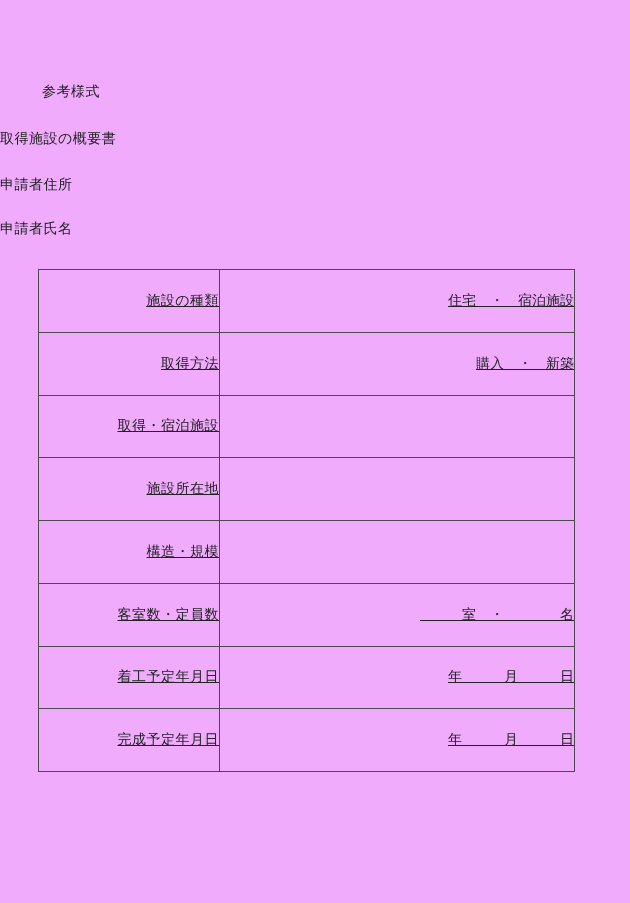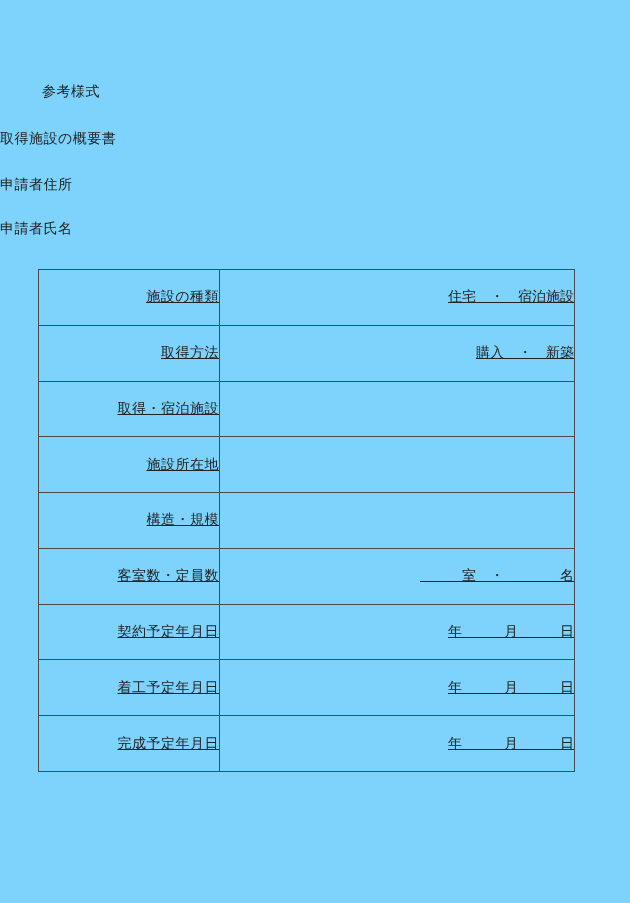--- a/index.html
+++ b/index.html
@@ -4,21 +4,21 @@
 <style>
   html, body {
     margin: 0;
     padding: 0;
     background: #ffffff;
   }
   .page {
     position: relative;
     width: 630px;
     height: 903px;
-    background: #7dd3fc;
+    background: #f0abfc;
     font-family: "DejaVu Serif", "Liberation Serif", serif;
     color: #222222;
     font-size: 14px;
     overflow: hidden;
   }
   .corner-note {
     position: absolute;
     left: 42px;
     top: 83px;
     letter-spacing: 0.5px;
@@ -100,24 +100,20 @@
       </tr>
       <tr>
         <td class="label-cell">構造・規模</td>
         <td class="value-cell"></td>
       </tr>
       <tr>
         <td class="label-cell">客室数・定員数</td>
         <td class="value-cell">　　　室　・　　　　名</td>
       </tr>
       <tr>
-        <td class="label-cell">契約予定年月日</td>
-        <td class="value-cell">年　　　月　　　日</td>
-      </tr>
-      <tr>
         <td class="label-cell">着工予定年月日</td>
         <td class="value-cell">年　　　月　　　日</td>
       </tr>
       <tr>
         <td class="label-cell">完成予定年月日</td>
         <td class="value-cell">年　　　月　　　日</td>
       </tr>
     </tbody>
   </table>
 

